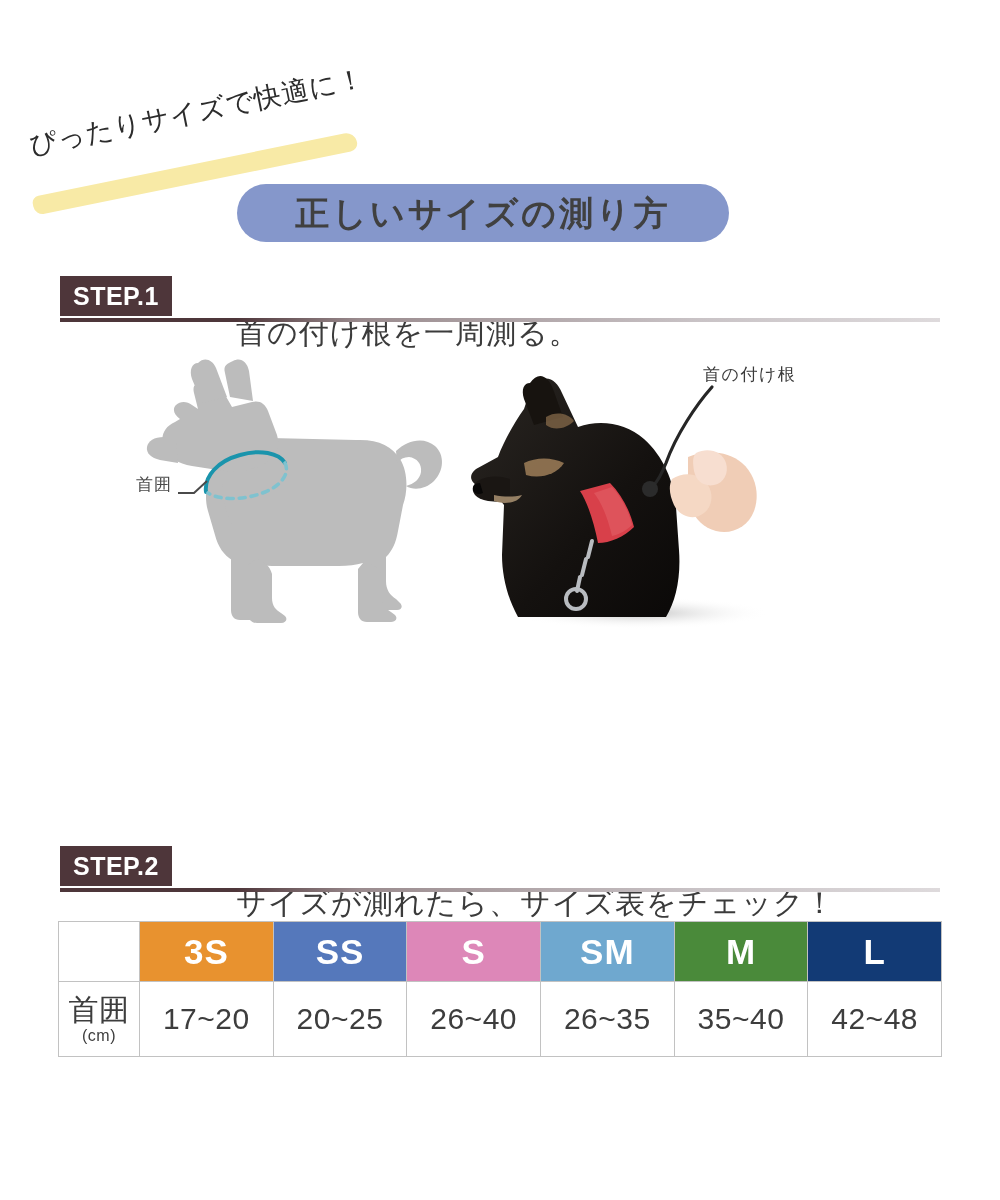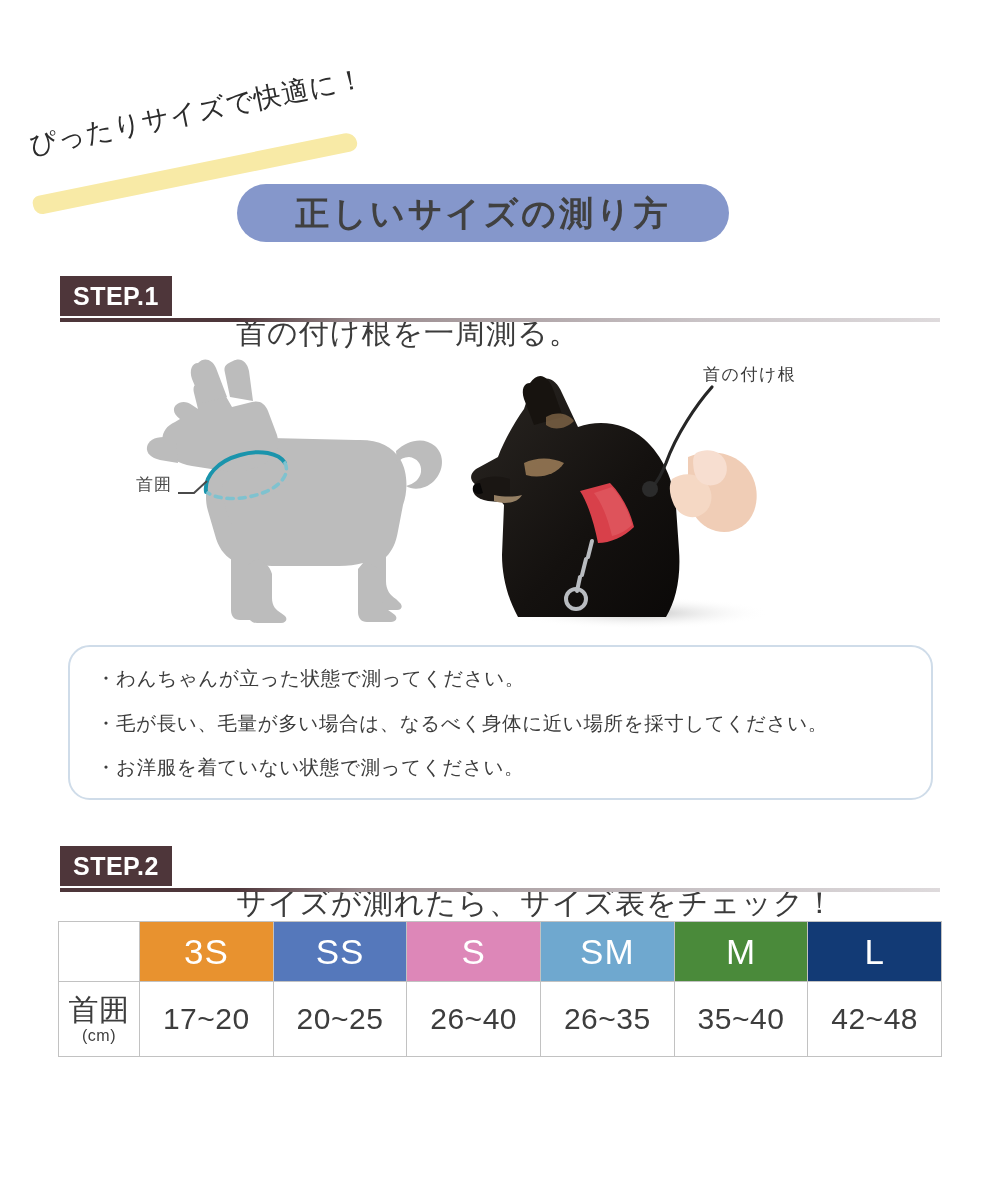--- a/index.html
+++ b/index.html
@@ -191,21 +191,21 @@
   .size-table td {
     border: 1px solid #c2c2c2;
     text-align: center;
     vertical-align: middle;
     padding: 0;
   }
   .size-table tr.head-row td {
     height: 59px;
     color: #ffffff;
     font-size: 35px;
-    font-weight: normal;
+    font-weight: bold;
     letter-spacing: 1px;
     font-family: "Liberation Sans", sans-serif;
   }
   .size-table tr.head-row td.corner {
     background: #ffffff;
   }
   .size-table tr.val-row td {
     height: 74px;
     font-size: 30px;
     color: #3d3d3d;
@@ -349,25 +349,20 @@
 
         <g fill="none" stroke="#262626" stroke-width="3.2" stroke-linecap="round">
           <path d="M252 42 C236 60 216 90 206 118 C202 128 198 136 193 141"></path>
         </g>
         <circle cx="190" cy="144" r="8" fill="#2b2b2b"></circle>
       </svg>
       <div class="photo-label">首の付け根</div>
     </div>
   </div>
 
-  <div class="notes">
-    <div class="note-line">・わんちゃんが立った状態で測ってください。</div>
-    <div class="note-line">・毛が長い、毛量が多い場合は、なるべく身体に近い場所を採寸してください。</div>
-    <div class="note-line">・お洋服を着ていない状態で測ってください。</div>
-  </div>
 
   <div class="step-head s2">
     <div class="step-badge" style="background: rgb(78, 54, 58);">STEP.2</div>
     <div class="step-title">サイズが測れたら、サイズ表をチェック！</div>
     <div class="step-rule"></div>
   </div>
 
   <table class="size-table">
     <tbody>
       <tr class="head-row">

